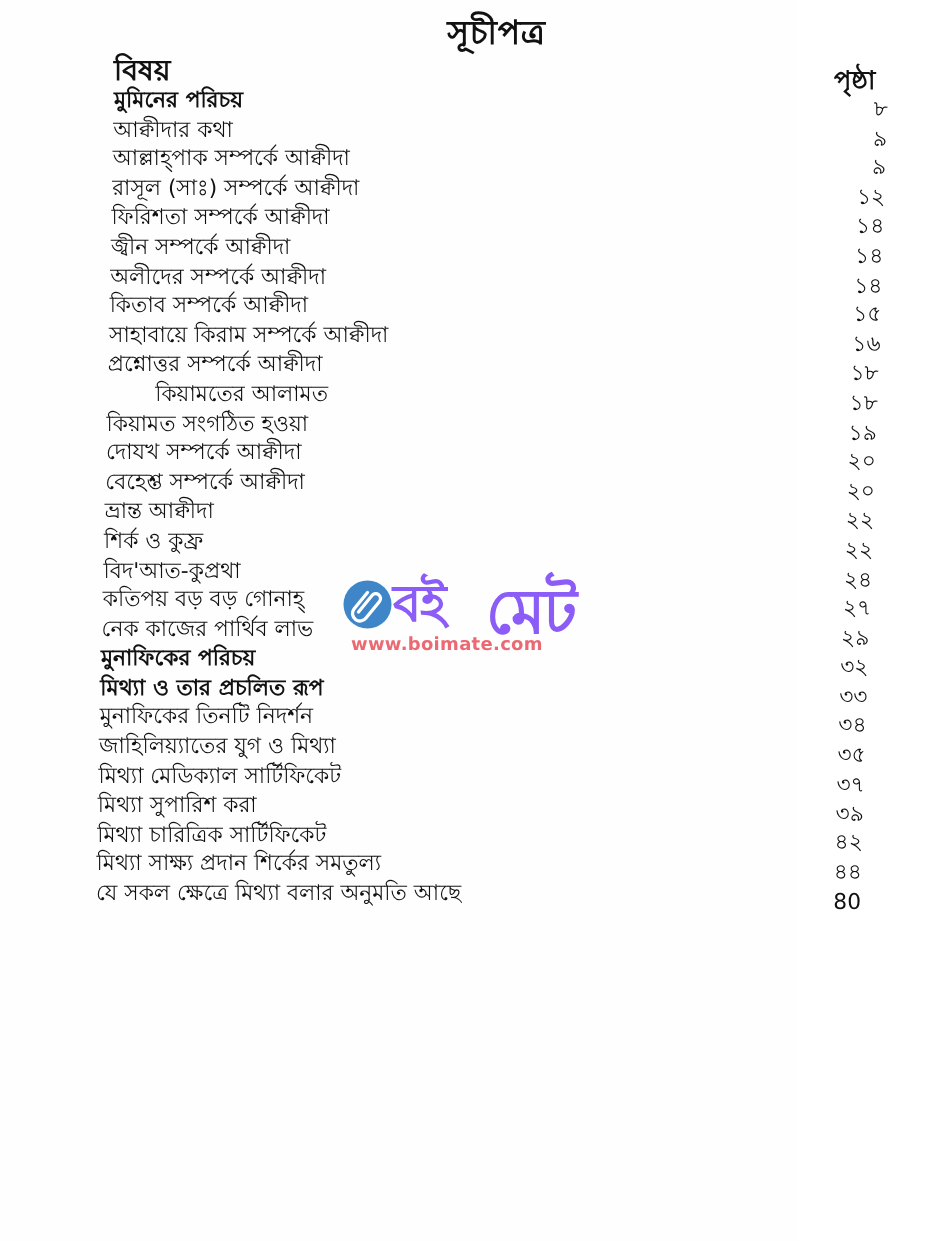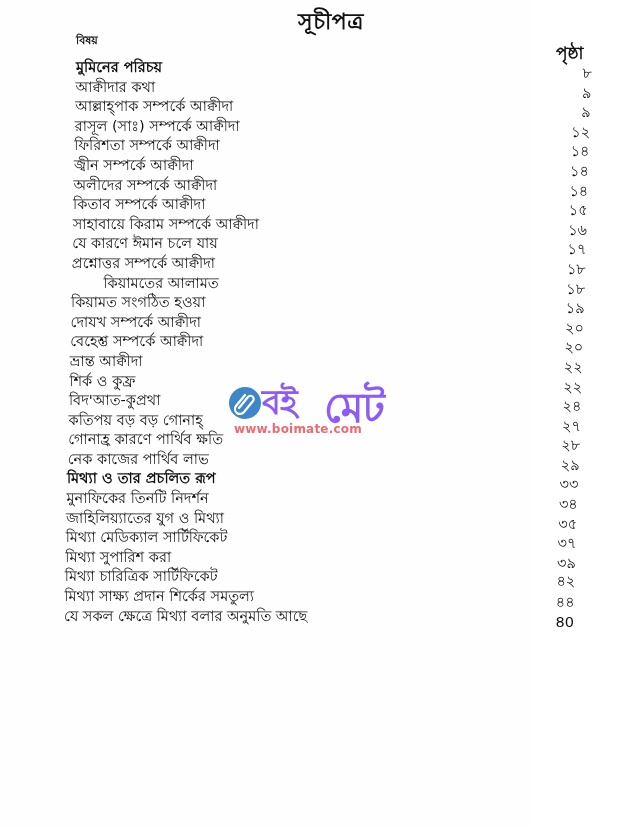--- a/index.html
+++ b/index.html
@@ -31,21 +31,21 @@
       font-size: 22px;
       font-weight: bold;
       letter-spacing: 0.5px;
       padding-left: 32px;
       box-sizing: border-box;
     }
     .col-head-left {
       position: absolute;
       left: 76px;
       top: 32px;
-      font-size: 11px;
+      font-size: 19px;
       font-weight: bold;
     }
     .col-head-right {
       position: absolute;
       left: 556px;
       top: 40px;
       font-size: 17px;
       font-weight: bold;
     }
     .toc {
@@ -163,24 +163,20 @@
       </li>
       <li class="toc-row">
         <span class="toc-label" style="left: 73.1034px;">কিতাব সম্পর্কে আক্বীদা</span>
         <span class="toc-page" style="left: 547.655px;">১৫</span>
       </li>
       <li class="toc-row">
         <span class="toc-label" style="left: 72.6897px;">সাহাবায়ে কিরাম সম্পর্কে আক্বীদা</span>
         <span class="toc-page" style="left: 547.034px;">১৬</span>
       </li>
       <li class="toc-row">
-        <span class="toc-label" style="left: 72.2759px;">যে কারণে ঈমান চলে যায়</span>
-        <span class="toc-page" style="left: 546.414px;">১৭</span>
-      </li>
-      <li class="toc-row">
         <span class="toc-label" style="left: 71.8621px;">প্রশ্নোত্তর সম্পর্কে আক্বীদা</span>
         <span class="toc-page" style="left: 545.793px;">১৮</span>
       </li>
       <li class="toc-row">
         <span class="toc-label" style="left: 71.4483px; margin-left: 32px;">কিয়ামতের আলামত</span>
         <span class="toc-page" style="left: 545.172px;">১৮</span>
       </li>
       <li class="toc-row">
         <span class="toc-label" style="left: 71.0345px;">কিয়ামত সংগঠিত হওয়া</span>
         <span class="toc-page" style="left: 544.552px;">১৯</span>
@@ -203,26 +199,26 @@
       </li>
       <li class="toc-row">
         <span class="toc-label" style="left: 68.9655px;">বিদ'আত-কুপ্রথা</span>
         <span class="toc-page" style="left: 541.448px;">২৪</span>
       </li>
       <li class="toc-row">
         <span class="toc-label" style="left: 68.5517px;">কতিপয় বড় বড় গোনাহ্</span>
         <span class="toc-page" style="left: 540.828px;">২৭</span>
       </li>
       <li class="toc-row">
-        <span class="toc-label" style="left: 68.1379px;">গোনাহ্র কারণে পার্থিব ক্ষতি</span>
-        <span class="toc-page" style="left: 540.207px;">২৮</span>
-      </li>
-      <li class="toc-row">
         <span class="toc-label" style="left: 67.7241px;">নেক কাজের পার্থিব লাভ</span>
         <span class="toc-page" style="left: 539.586px;">২৯</span>
+      </li>
+      <li class="toc-row">
+        <span class="toc-label section" style="left: 67.3103px;">মুনাফিকের পরিচয়</span>
+        <span class="toc-page" style="left: 538.966px;">৩২</span>
       </li>
       <li class="toc-row">
         <span class="toc-label section" style="left: 66.8966px;">মিথ্যা ও তার প্রচলিত রূপ</span>
         <span class="toc-page" style="left: 538.345px;">৩৩</span>
       </li>
       <li class="toc-row">
         <span class="toc-label" style="left: 66.4828px;">মুনাফিকের তিনটি নিদর্শন</span>
         <span class="toc-page" style="left: 537.724px;">৩৪</span>
       </li>
       <li class="toc-row">

